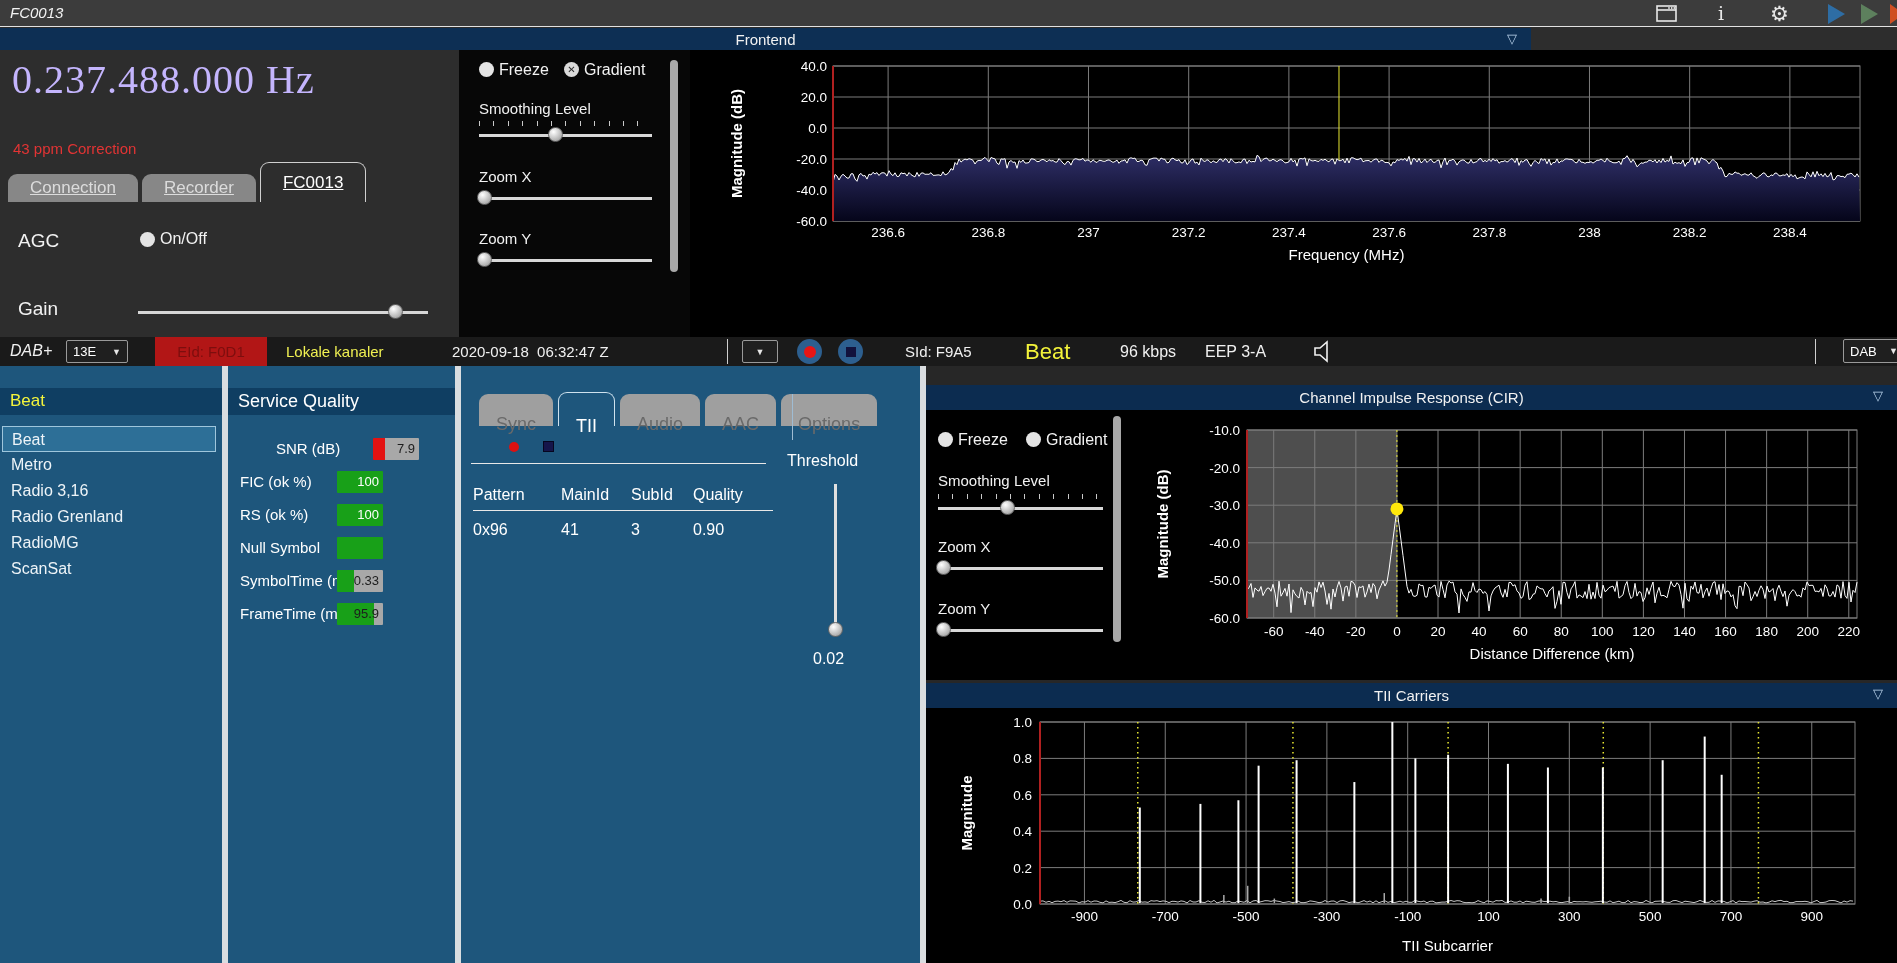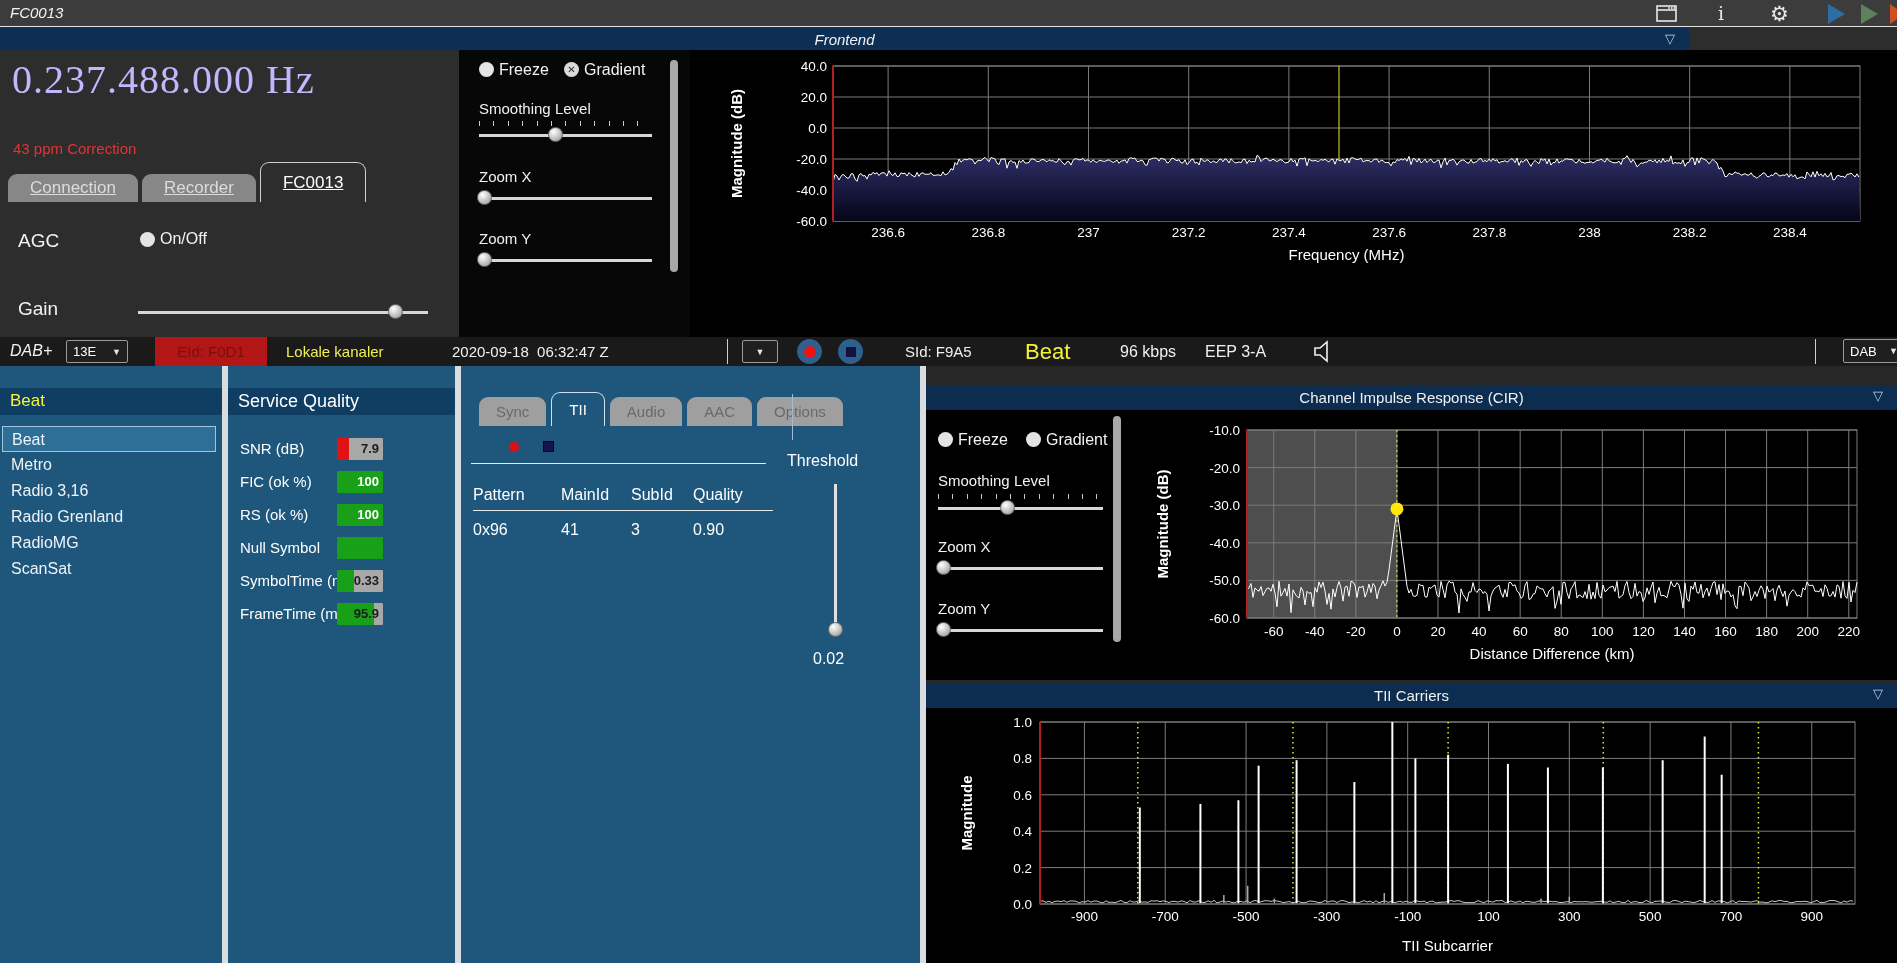--- a/index.html
+++ b/index.html
@@ -13,21 +13,21 @@
   .gear{font-size:21px;line-height:23px;}
   .info-i{font-family:"DejaVu Serif","Liberation Serif",serif;font-size:19px;line-height:23px;}
   .play{width:0;height:0;border-style:solid;border-width:10px 0 10px 17px;border-color:transparent transparent transparent #2e6da4;top:4px;}
   .play.green{border-left-color:#5d805d;}
   .orange-sliver{width:0;height:0;border-style:solid;border-width:10px 0 10px 14px;border-color:transparent transparent transparent #cf4f22;top:4px;}
 
   
   .band{position:absolute;background:#0d2f54;color:#f2f2f2;font-size:15px;}
   .band .band-title{position:absolute;left:0;right:0;top:3px;text-align:center;}
   .band .collapse{position:absolute;right:14px;top:3px;color:#b9d2ea;font-size:13px;cursor:default;}
-  .band-frontend{left:0;top:28px;width:1689px;height:22px;font-style:italic;}
+  .band-frontend{left:0;top:28px;width:1531px;height:22px;}
 
   
   .top{position:absolute;left:0;top:50px;width:1897px;height:287px;background:#2d2d2d;}
   .freq{position:absolute;left:12px;top:6px;color:#c4b5fd;font-size:40px;letter-spacing:1px;font-family:Liberation Serif, serif;}
   .ppm{position:absolute;left:13px;top:90px;color:#e23434;font-size:15px;}
   .tabrow{position:absolute;left:8px;top:112px;height:40px;display:flex;align-items:flex-end;gap:4px;}
   .tab{height:28px;line-height:28px;padding:0 22px;background:#878787;color:#dcdcdc;font-size:17px;border-radius:9px 9px 0 0;text-decoration:underline;}
   .tab.active{height:40px;line-height:40px;background:#2d2d2d;color:#ffffff;border:1px solid #cfcfcf;border-bottom:none;}
   .lbl-big{position:absolute;color:#f2f2f2;font-size:19px;}
   .radio{position:absolute;width:15px;height:15px;border-radius:50%;background:#e4e4e4;}
@@ -62,24 +62,24 @@
   .phead .ht{position:absolute;left:10px;top:3px;font-size:18px;color:#ffffff;}
   .phead .ht.yellow{color:#f4f43c;font-size:17px;}
 
   .svc-item{position:relative;height:26px;line-height:25px;padding-left:9px;color:#eef4f8;font-size:16px;}
   .svc-item.selected{background:#2d6f97;border:1px solid #9fc6dc;}
 
   .sq-row{position:absolute;left:0;width:100%;height:24px;}
   .sq-label{position:absolute;left:12px;top:2px;color:#fff;font-size:15px;}
   .sq-bar{position:absolute;left:109px;top:0;width:46px;height:22px;display:flex;overflow:hidden;border-radius:1px;}
   .sq-bar .seg{height:100%;}
-  .sq-value{position:absolute;right:4px;top:3px;font-size:13px;font-weight:bold;}
+  .sq-value{position:absolute;right:4px;top:3px;font-size:13px;}
 
   .dtabs{position:absolute;left:18px;top:26px;height:34px;display:flex;align-items:flex-end;gap:5px;}
-  .dtab{height:29px;line-height:29px;padding:0 17px;background:#9f9f9f;color:#6a6a6a;font-size:15px;border-radius:9px 9px 0 0;}
+  .dtab{height:29px;line-height:29px;padding:16px 17px;background:#9f9f9f;color:#6a6a6a;font-size:18px;border-radius:9px 9px 0 0;}
   .dtab.active{height:34px;line-height:34px;background:#1e567c;color:#fff;border:1px solid #cfe2ee;border-bottom:none;}
 
   .ind-dot{position:absolute;left:48px;top:76px;width:10px;height:10px;border-radius:50%;background:#dd1111;}
   .ind-sq{position:absolute;left:82px;top:75px;width:11px;height:11px;background:#15154a;border:1px solid #06061f;}
   .hline{position:absolute;background:#e8e8e8;height:1px;}
 
   .tii-table{position:absolute;left:12px;top:120px;color:#fff;font-size:16px;}
   .tii-table .hdr{border-bottom:1px solid #e8e8e8;padding-bottom:6px;}
   .tii-table span{display:inline-block;}
   .tii-table .c0{width:88px}.tii-table .c1{width:70px}.tii-table .c2{width:62px}.tii-table .c3{width:80px}
@@ -268,21 +268,21 @@
           <div class="svc-item">ScanSat</div>
         </div>
     </div>
     <div class="vdiv" style="left:222px;"></div>
 
     <div class="panel-blue" style="left:228px;width:227px;">
       <div class="phead">
         <span class="ht">Service Quality</span>
       </div>
       <div id="sq-rows">
-          <div class="sq-row" style="top: 72px;">
+          <div class="sq-row" style="top: 72px; margin-left: 36px;">
             <span class="sq-label">SNR (dB)</span>
             <span class="sq-bar">
               <span class="seg" style="width: 26%; background: rgb(227, 18, 18);"></span>
               <span class="seg" style="width: 74%; background: rgb(168, 168, 168);"></span>
               <span class="sq-value" style="color: rgb(29, 29, 29);">7.9</span>
             </span>
           </div>
           <div class="sq-row" style="top: 105px;">
             <span class="sq-label">FIC (ok %)</span>
             <span class="sq-bar">

